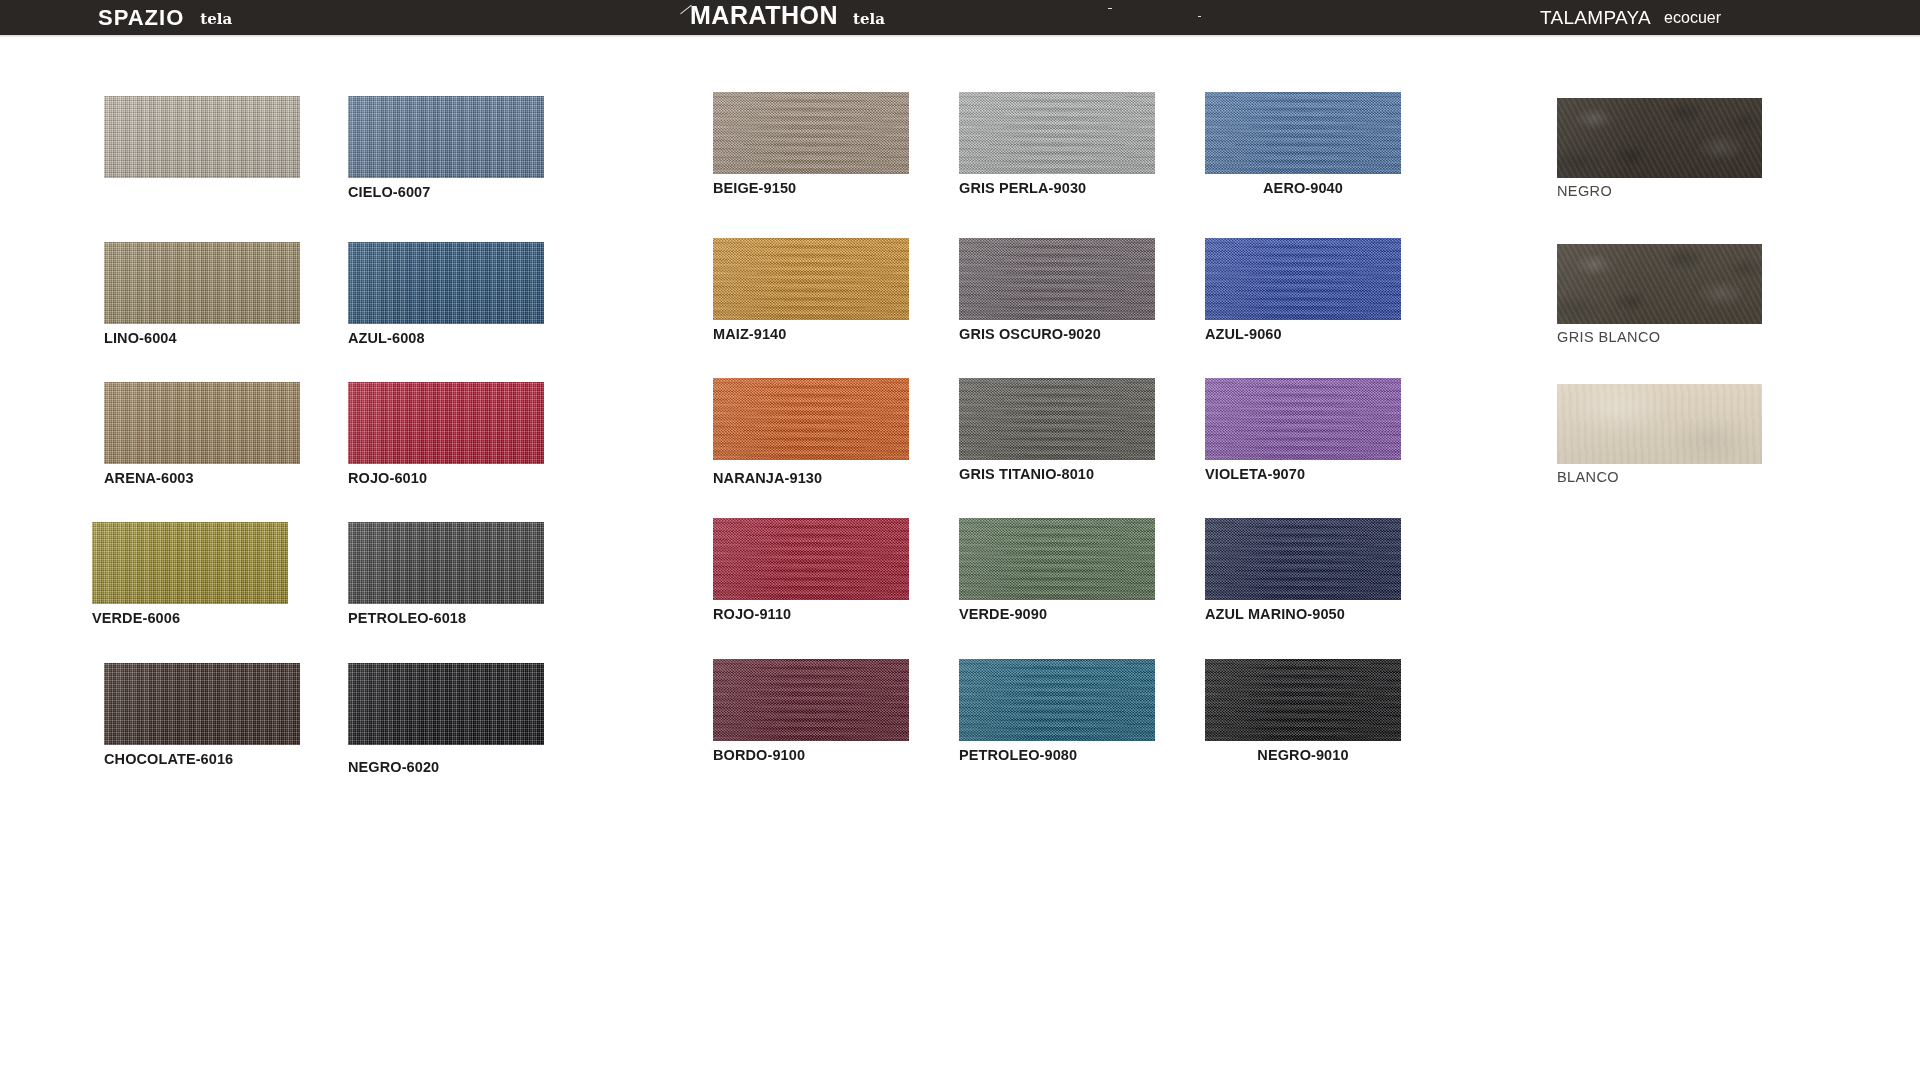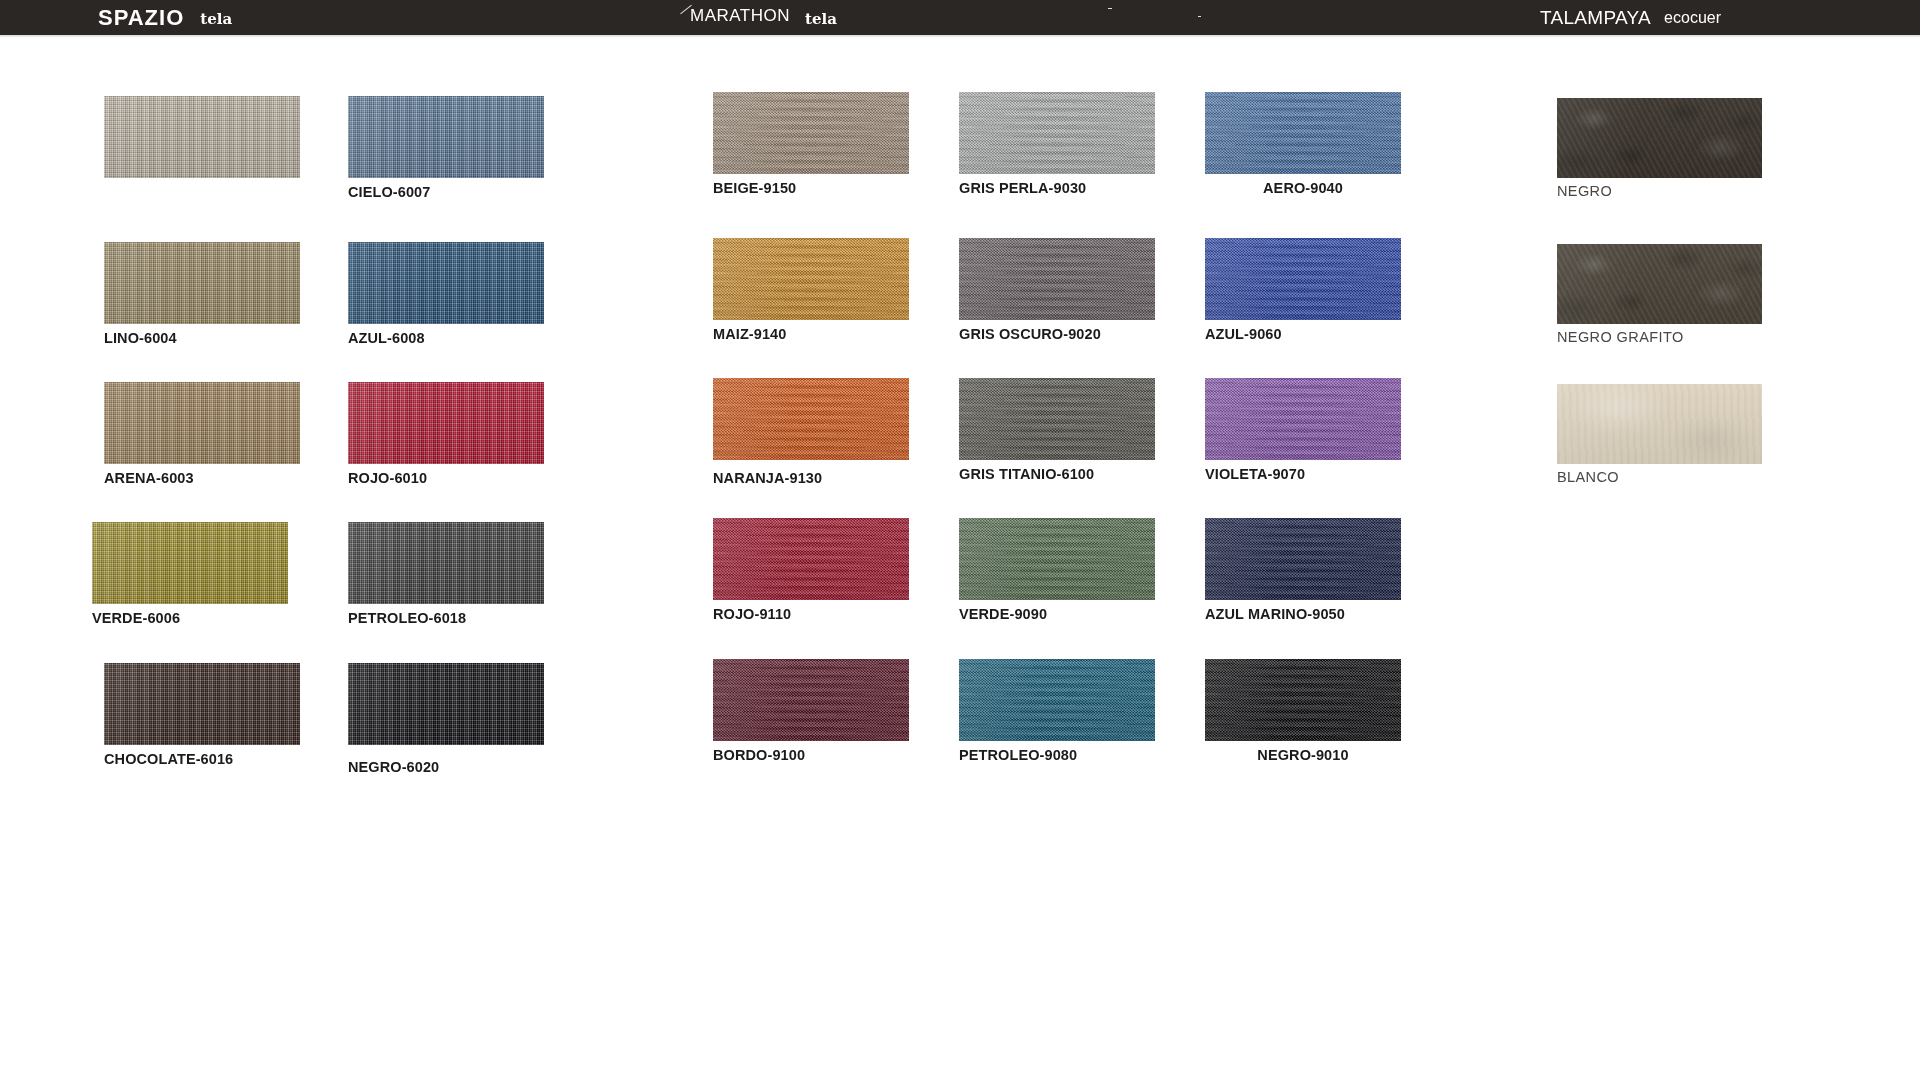--- a/index.html
+++ b/index.html
@@ -61,22 +61,22 @@
     font-size: 15px;
     font-weight: bold;
     font-family: "DejaVu Serif", serif;
     margin-left: 16px;
     position: relative;
     top: 1px;
   }
 
   #brand-marathon { left: 690px; }
   #brand-marathon .brand-name {
-    font-size: 17px;
-    font-weight: normal;
+    font-size: 25px;
+    font-weight: bold;
     letter-spacing: 0.5px;
     position: relative;
     top: -2px;
   }
   #brand-marathon .brand-sub {
     font-size: 15px;
     font-weight: bold;
     font-family: "DejaVu Serif", serif;
     margin-left: 15px;
     position: relative;
@@ -347,21 +347,21 @@
         <div class="tex tex-speck"></div>
         <div class="tex tex-shade"></div>
       </div>
       <div class="swatch-label" style="margin-top: 6px;">GRIS OSCURO-9020</div>
     </div>
     <div class="swatch-cell" style="left: 939px; top: 340px; width: 196px;">
       <div class="swatch-chip" style="width: 196px; height: 82px; background-color: rgb(91, 88, 80);">
         <div class="tex tex-speck"></div>
         <div class="tex tex-shade"></div>
       </div>
-      <div class="swatch-label" style="margin-top: 6px;">GRIS TITANIO-6100</div>
+      <div class="swatch-label" style="margin-top: 6px;">GRIS TITANIO-8010</div>
     </div>
     <div class="swatch-cell" style="left: 939px; top: 480px; width: 196px;">
       <div class="swatch-chip" style="width: 196px; height: 82px; background-color: rgb(85, 112, 79);">
         <div class="tex tex-speck"></div>
         <div class="tex tex-shade"></div>
       </div>
       <div class="swatch-label" style="margin-top: 6px;">VERDE-9090</div>
     </div>
     <div class="swatch-cell" style="left: 939px; top: 621px; width: 196px;">
       <div class="swatch-chip" style="width: 196px; height: 82px; background-color: rgb(20, 96, 126);">
@@ -410,21 +410,21 @@
         <div class="tex tex-leather"></div>
         <div class="tex tex-shade"></div>
       </div>
       <div class="swatch-label" style="margin-top: 5px;">NEGRO</div>
     </div>
     <div class="swatch-cell leather" style="left: 1537px; top: 206px; width: 205px;">
       <div class="swatch-chip" style="width: 205px; height: 80px; background-color: rgb(74, 67, 57);">
         <div class="tex tex-leather"></div>
         <div class="tex tex-shade"></div>
       </div>
-      <div class="swatch-label" style="margin-top: 5px;">NEGRO GRAFITO</div>
+      <div class="swatch-label" style="margin-top: 5px;">GRIS BLANCO</div>
     </div>
     <div class="swatch-cell leather" style="left: 1537px; top: 346px; width: 205px;">
       <div class="swatch-chip" style="width: 205px; height: 80px; background-color: rgb(222, 211, 191);">
         <div class="tex tex-plain"></div>
         <div class="tex tex-shade"></div>
       </div>
       <div class="swatch-label" style="margin-top: 5px;">BLANCO</div>
     </div>
   </div>
 

